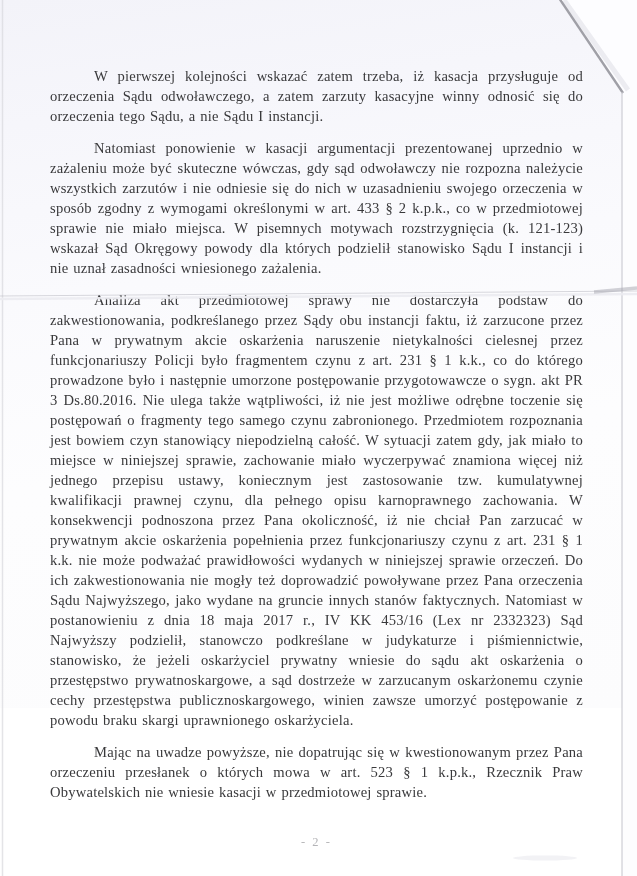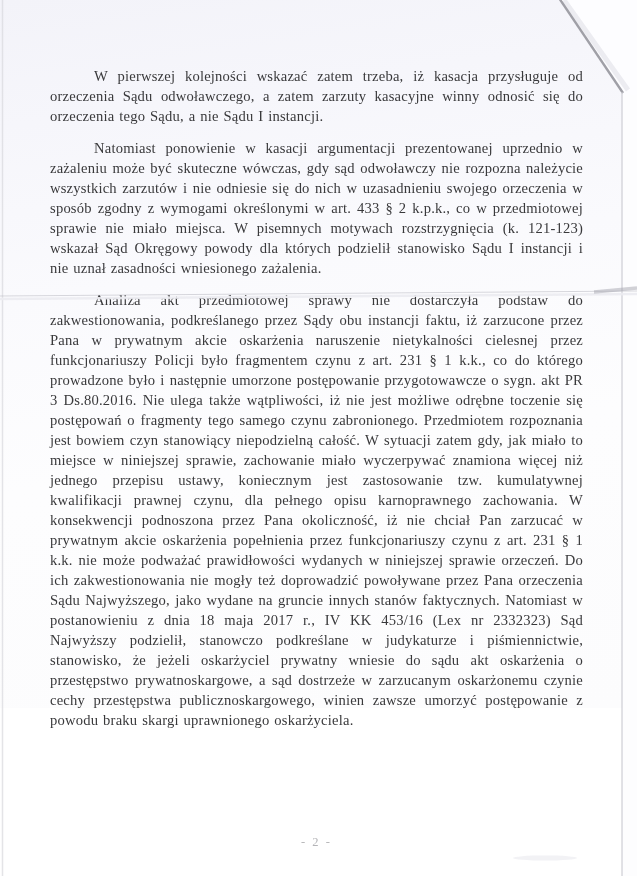--- a/index.html
+++ b/index.html
@@ -59,20 +59,21 @@
 </style>
 </head>
 <body>
 
 <div class="scan">
 
   <div class="body-text">
     <p>W pierwszej kolejności wskazać zatem trzeba, iż kasacja przysługuje od orzeczenia Sądu odwoławczego, a zatem zarzuty kasacyjne winny odnosić się do orzeczenia tego Sądu, a nie Sądu I instancji.</p>
     <p>Natomiast ponowienie w kasacji argumentacji prezentowanej uprzednio w zażaleniu może być skuteczne wówczas, gdy sąd odwoławczy nie rozpozna należycie wszystkich zarzutów i nie odniesie się do nich w uzasadnieniu swojego orzeczenia w sposób zgodny z wymogami określonymi w art. 433 § 2 k.p.k., co w przedmiotowej sprawie nie miało miejsca. W pisemnych motywach rozstrzygnięcia (k. 121-123) wskazał Sąd Okręgowy powody dla których podzielił stanowisko Sądu I instancji i nie uznał zasadności wniesionego zażalenia.</p>
     <p>Analiza akt przedmiotowej sprawy nie dostarczyła podstaw do zakwestionowania, podkreślanego przez Sądy obu instancji faktu, iż zarzucone przez Pana w prywatnym akcie oskarżenia naruszenie nietykalności cielesnej przez funkcjonariuszy Policji było fragmentem czynu z art. 231 § 1 k.k., co do którego prowadzone było i następnie umorzone postępowanie przygotowawcze o sygn. akt PR 3 Ds.80.2016. Nie ulega także wątpliwości, iż nie jest możliwe odrębne toczenie się postępowań o fragmenty tego samego czynu zabronionego. Przedmiotem rozpoznania jest bowiem czyn stanowiący niepodzielną całość. W sytuacji zatem gdy, jak miało to miejsce w niniejszej sprawie, zachowanie miało wyczerpywać znamiona więcej niż jednego przepisu ustawy, koniecznym jest zastosowanie tzw. kumulatywnej kwalifikacji prawnej czynu, dla pełnego opisu karnoprawnego zachowania. W konsekwencji podnoszona przez Pana okoliczność, iż nie chciał Pan zarzucać w prywatnym akcie oskarżenia popełnienia przez funkcjonariuszy czynu z art. 231 § 1 k.k. nie może podważać prawidłowości wydanych w niniejszej sprawie orzeczeń. Do ich zakwestionowania nie mogły też doprowadzić powoływane przez Pana orzeczenia Sądu Najwyższego, jako wydane na gruncie innych stanów faktycznych. Natomiast w postanowieniu z dnia 18 maja 2017 r., IV KK 453/16 (Lex nr 2332323) Sąd Najwyższy podzielił, stanowczo podkreślane w judykaturze i piśmiennictwie, stanowisko, że jeżeli oskarżyciel prywatny wniesie do sądu akt oskarżenia o przestępstwo prywatnoskargowe, a sąd dostrzeże w zarzucanym oskarżonemu czynie cechy przestępstwa publicznoskargowego, winien zawsze umorzyć postępowanie z powodu braku skargi uprawnionego oskarżyciela.</p>
+    <p>Mając na uwadze powyższe, nie dopatrując się w kwestionowanym przez Pana orzeczeniu przesłanek o których mowa w art. 523 § 1 k.p.k., Rzecznik Praw Obywatelskich nie wniesie kasacji w przedmiotowej sprawie.</p>
   </div>
 
   <div class="page-number">- 2 -</div>
 
   <svg class="artifacts" width="637" height="876" viewBox="0 0 637 876" xmlns="http://www.w3.org/2000/svg">
 
     <rect x="622" y="0" width="15" height="876" fill="#fdfdfe" opacity="0.9"></rect>
 
     <polygon points="559,0 637,0 637,95 623,95" fill="#fdfdff" opacity="0.95"></polygon>
     <line x1="564" y1="0" x2="628" y2="90" stroke="#e8e8ee" stroke-width="5" opacity="0.8"></line>

